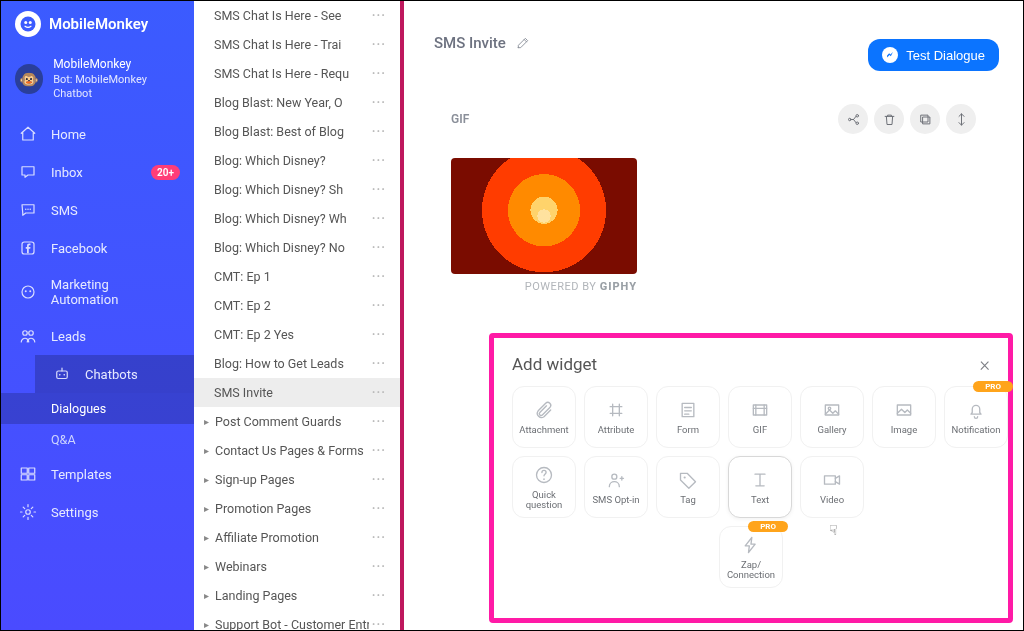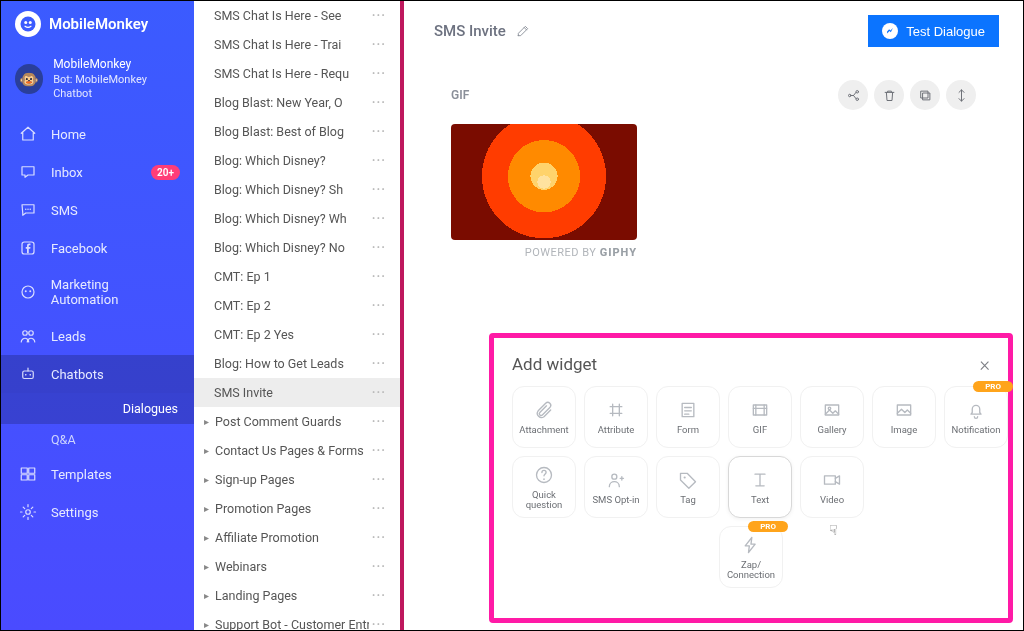--- a/index.html
+++ b/index.html
@@ -11,51 +11,51 @@
   .brand-icon { width: 26px; height: 26px; background: #fff; border-radius: 50%; margin-right: 8px; display:flex; align-items:center; justify-content:center;}
   .brand-icon svg { width: 18px; height: 18px; }
   .workspace { display: flex; align-items: center; padding: 10px 14px 14px; }
   .ws-avatar { width: 30px; height: 30px; background: #2a3f9a; border-radius: 50%; margin-right: 10px; display:flex;align-items:center;justify-content:center;font-size:16px;}
   .ws-text { font-size: 12px; line-height: 1.3; }
   .ws-text .line2 { opacity: .85; font-size: 11px; }
   .nav { flex: 1; }
   .nav-item { display: flex; align-items: center; padding: 10px 16px; font-size: 13px; color: #e6e9ff; cursor: pointer; position: relative; }
   .nav-item .nav-icon { width: 22px; display:flex; align-items:center; justify-content:center; margin-right: 12px; opacity:.92; }
   .nav-item .badge { position: absolute; right: 14px; background: #ff3d78; color:#fff; font-size:10px; padding:2px 6px; border-radius: 10px; font-weight:600;}
-  .nav-item.active { background: rgba(0,0,0,.2); }
+  .nav-item.active { background: rgba(0,0,0,.2); margin-left: 34px; }
   .nav-sub { padding: 8px 16px 8px 50px; font-size: 12.5px; color: #cdd4ff; cursor:pointer; }
-  .nav-sub.active { background: rgba(0,0,0,.18); color:#fff;text-align:right; }
+  .nav-sub.active { background: rgba(0,0,0,.18); color:#fff; }
 
   
   .midlist { width: 210px; background: #fff; border-right: 4px solid #be185d; flex-shrink:0; overflow-y:auto; }
   .dlg-item { display:flex; align-items:center; justify-content:space-between; padding: 7px 14px 7px 20px; font-size: 12.5px; color:#555; cursor:pointer; }
   .dlg-item .label { white-space: nowrap; overflow: hidden; text-overflow: ellipsis; max-width: 150px;}
   .dlg-item .dots { color:#bbb; font-weight:700; letter-spacing:1px;}
   .dlg-item.selected { background:#ededed; }
   .folder { display:flex; align-items:center; justify-content:space-between; padding: 7px 14px 7px 10px; font-size:12.5px; color:#555; cursor:pointer;}
   .folder .flabel { display:flex; align-items:center; gap:6px; white-space:nowrap; overflow:hidden; text-overflow:ellipsis; max-width:165px;}
   .folder .chev { font-size:10px; color:#888; }
   .folder .dots { color:#bbb; font-weight:700; letter-spacing:1px;}
 
   
   .main { flex:1; background:#fff; display:flex; flex-direction:column; position:relative; }
   .topbar { display:flex; align-items:center; justify-content:space-between; padding: 14px 24px 10px 30px; }
   .title-wrap { display:flex; align-items:center; gap:10px; color:#6d7280; font-size:15px; font-weight:500;}
   .edit-icon { color:#8a8f99; }
-  .test-btn { background:#0b74ff; color:#fff; border:none; border-radius:0; padding:8px 14px; font-size:13px; display:flex; align-items:center; gap:8px; cursor:pointer; font-weight:500;}
+  .test-btn { background:#0b74ff; color:#fff; border:none; border-radius:12px; padding:8px 14px; font-size:13px; display:flex; align-items:center; gap:8px; cursor:pointer; font-weight:500;margin-top:24px;}
   .test-btn .msg-icon { width:16px;height:16px;background:#fff;border-radius:50%;display:flex;align-items:center;justify-content:center;}
   .test-btn .msg-icon svg{width:10px;height:10px;}
 
   .content { padding: 10px 30px; flex:1; overflow:auto; }
   .card { border:1px solid #fff; border-radius:8px; padding: 12px 16px; position:relative; }
   .card-header { display:flex; align-items:center; justify-content:space-between; }
   .card-title { font-size:12px; color:#8a8f99; font-weight:600;}
   .card-actions { display:flex; gap:6px; }
   .circ-btn { width:30px;height:30px;border-radius:50%;background:#efefef;display:flex;align-items:center;justify-content:center;color:#6e7178;cursor:pointer;}
-  .gif-box { margin-top:14px; width:186px;}
+  .gif-box { margin-top:24px; width:186px;}
   .gif-img { width:186px; height:116px; border-radius:4px; background: radial-gradient(circle at 50% 45%, #ffd36b 0 12%, #ff8a00 12% 32%, #ff3c00 32% 55%, #7a0c00 55% 100%); position:relative; overflow:hidden;}
   .gif-img::after{content:"";position:absolute;inset:0;background:radial-gradient(circle at 50% 50%, rgba(255,255,255,.35) 0 6%, transparent 6%);}
   .giphy { text-align:right; font-size:11px; color:#b1b5ba; margin-top:6px; letter-spacing:.5px;}
   .giphy b { color:#9aa0a6; font-weight:800; letter-spacing:1px;}
 
   
   .widget-panel-wrap { position:absolute; left:488px; top:332px; width:524px; height:290px; border:5px solid #ff1aa6; border-radius:4px; background:#fff;}
   .widget-panel { padding: 14px 18px 10px; height:100%; }
   .wp-head { display:flex; justify-content:space-between; align-items:center; margin-bottom:10px; color:#555; font-size:17px;}
   .wp-close { font-size:20px; color:#7d7f85; cursor:pointer; font-weight:300; }

